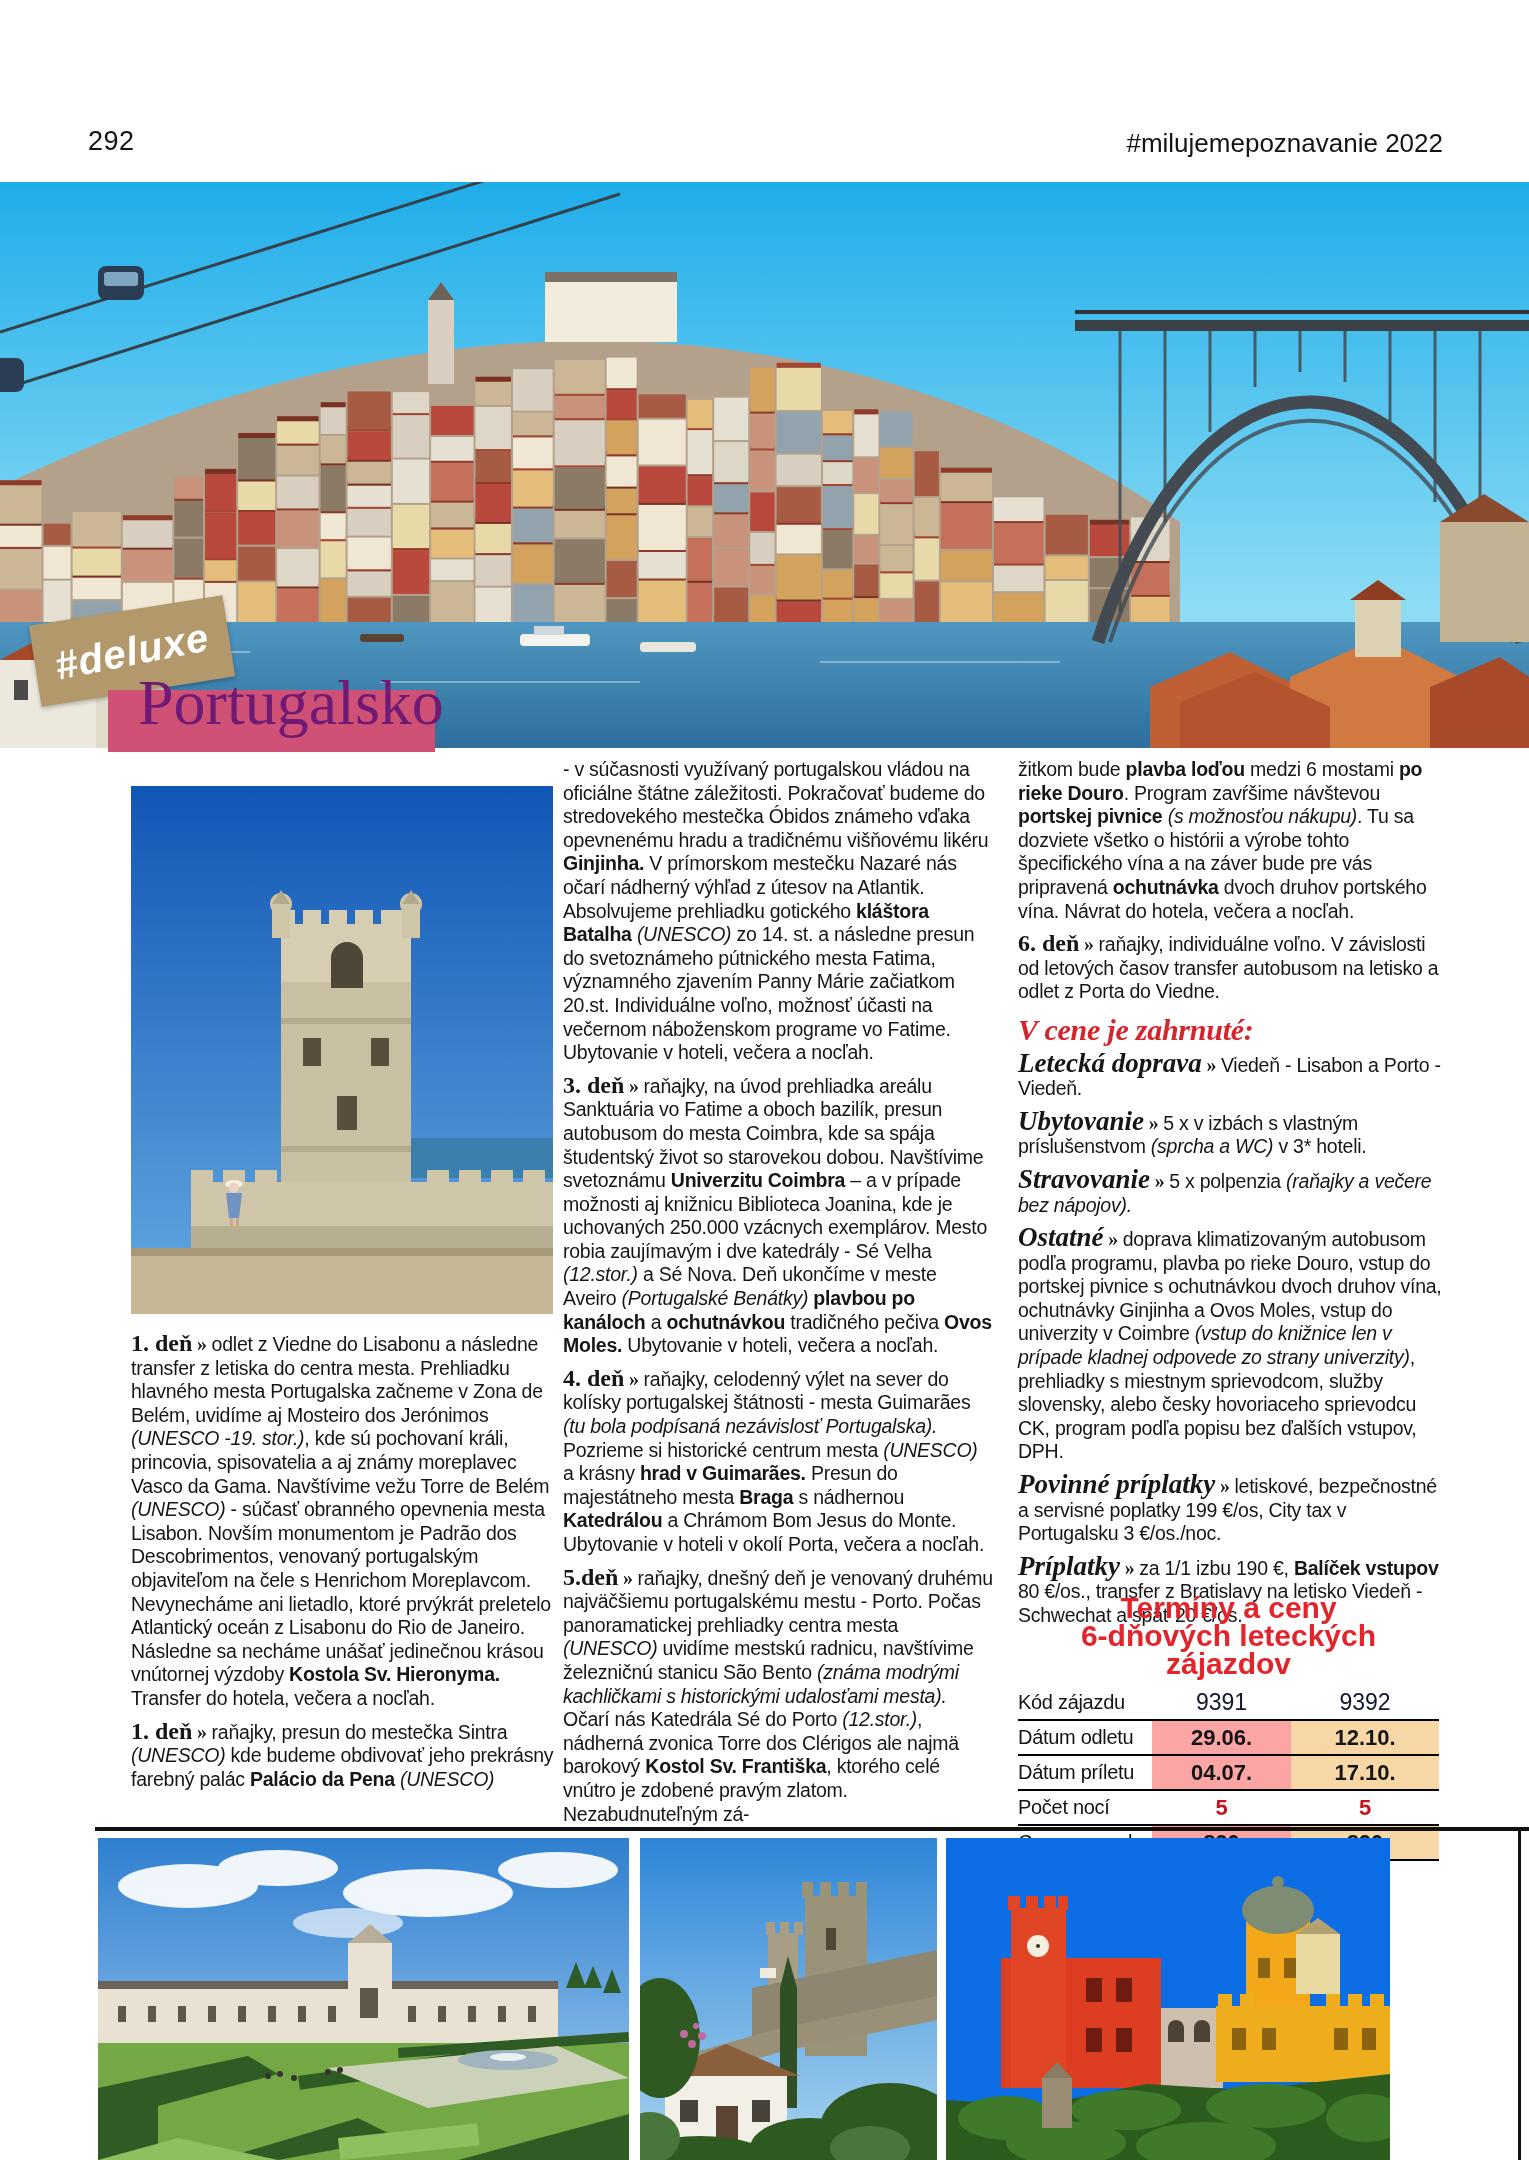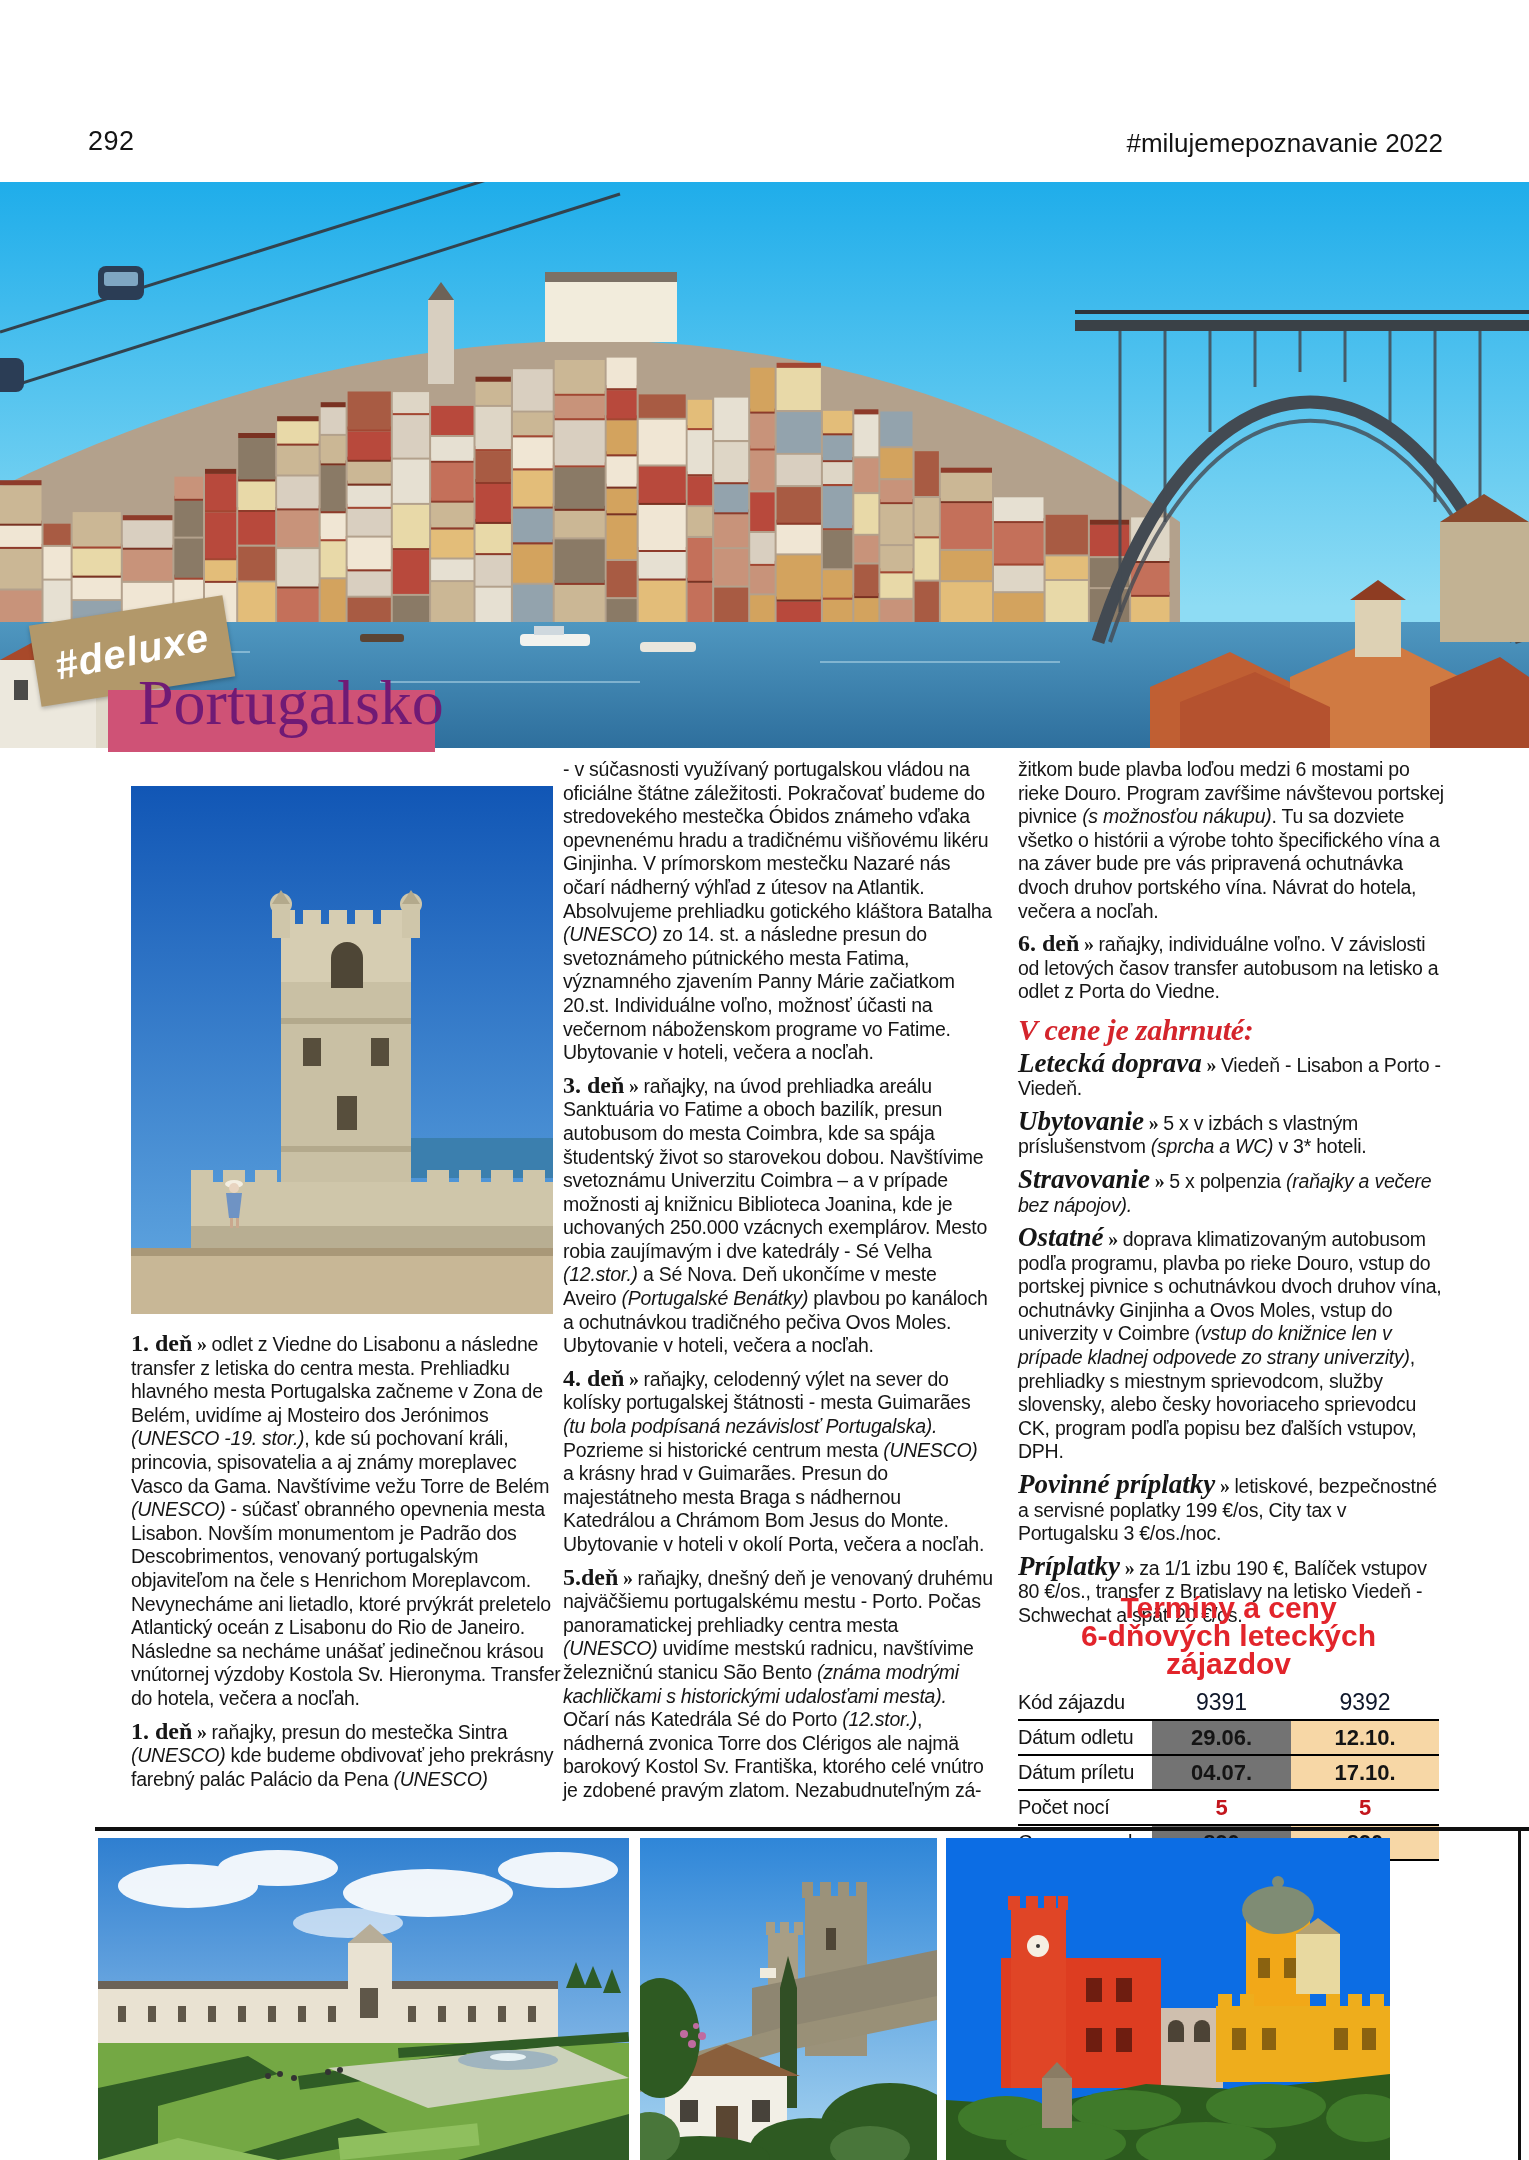--- a/index.html
+++ b/index.html
@@ -25,21 +25,21 @@
 
   
   .col{width:430px;font-size:19.5px;line-height:23.6px;letter-spacing:-0.25px;color:#161616;}
   .col p{margin:0 0 9px 0;}
   .col1t{left:131px;top:1332px;}
   .col2t{left:563px;top:758px;}
   .col3t{left:1018px;top:758px;}
   .seg-l{font-family:"Liberation Serif",serif;font-weight:bold;
          font-size:24px;letter-spacing:0;text-align:right;}
   .seg-a{font-family:"Liberation Serif",serif;font-weight:bold;font-size:20px;}
-  .seg-b{font-weight:normal;}
+  .seg-b{font-weight:bold;}
   .seg-i{font-style:italic;}
   .seg-h{font-family:"Liberation Serif",serif;font-weight:bold;font-style:italic;
          font-size:27px;letter-spacing:0;}
   .inc-head{font-family:"Liberation Serif",serif;font-weight:bold;font-style:italic;
             font-size:30px;color:#d4252c;margin:14px 0 10px 0;}
 
   
   .belem{left:131px;top:786px;width:422px;height:528px;overflow:hidden;}
   .rule{left:95px;top:1827px;width:1434px;height:4px;background:#101010;}
   .vline{left:1518px;top:1831px;width:3px;height:329px;background:#101010;}
@@ -51,21 +51,21 @@
   .price{left:1018px;top:1594px;width:421px;}
   .price-title{color:#e2242b;font-weight:bold;font-size:30px;line-height:28px;text-align:center;}
   .ptable{margin-top:8px;}
   .prow{display:grid;grid-template-columns:134px 139px 148px;height:33px;
         border-bottom:2px solid #000;align-items:center;}
   .prow .lbl{font-size:20px;letter-spacing:-0.3px;}
   .prow .val{height:33px;display:flex;align-items:center;justify-content:center;
              font-size:22px;}
   .prow.code .val{color:#0f172a;font-size:23px;}
   .prow.orange .val{font-weight:bold;}
-  .prow.orange .v1{background:#737373;}
+  .prow.orange .v1{background:#fca5a5;}
   .prow.orange .v2{background:#f7d7a6;}
   .prow.red .val{color:#c3161d;font-weight:bold;}
 </style>
 </head>
 <body>
 
 <div class="abs pagenum">292</div>
 <div class="abs brand">#milujemepoznavanie 2022</div>
 
 <div class="abs hero">

